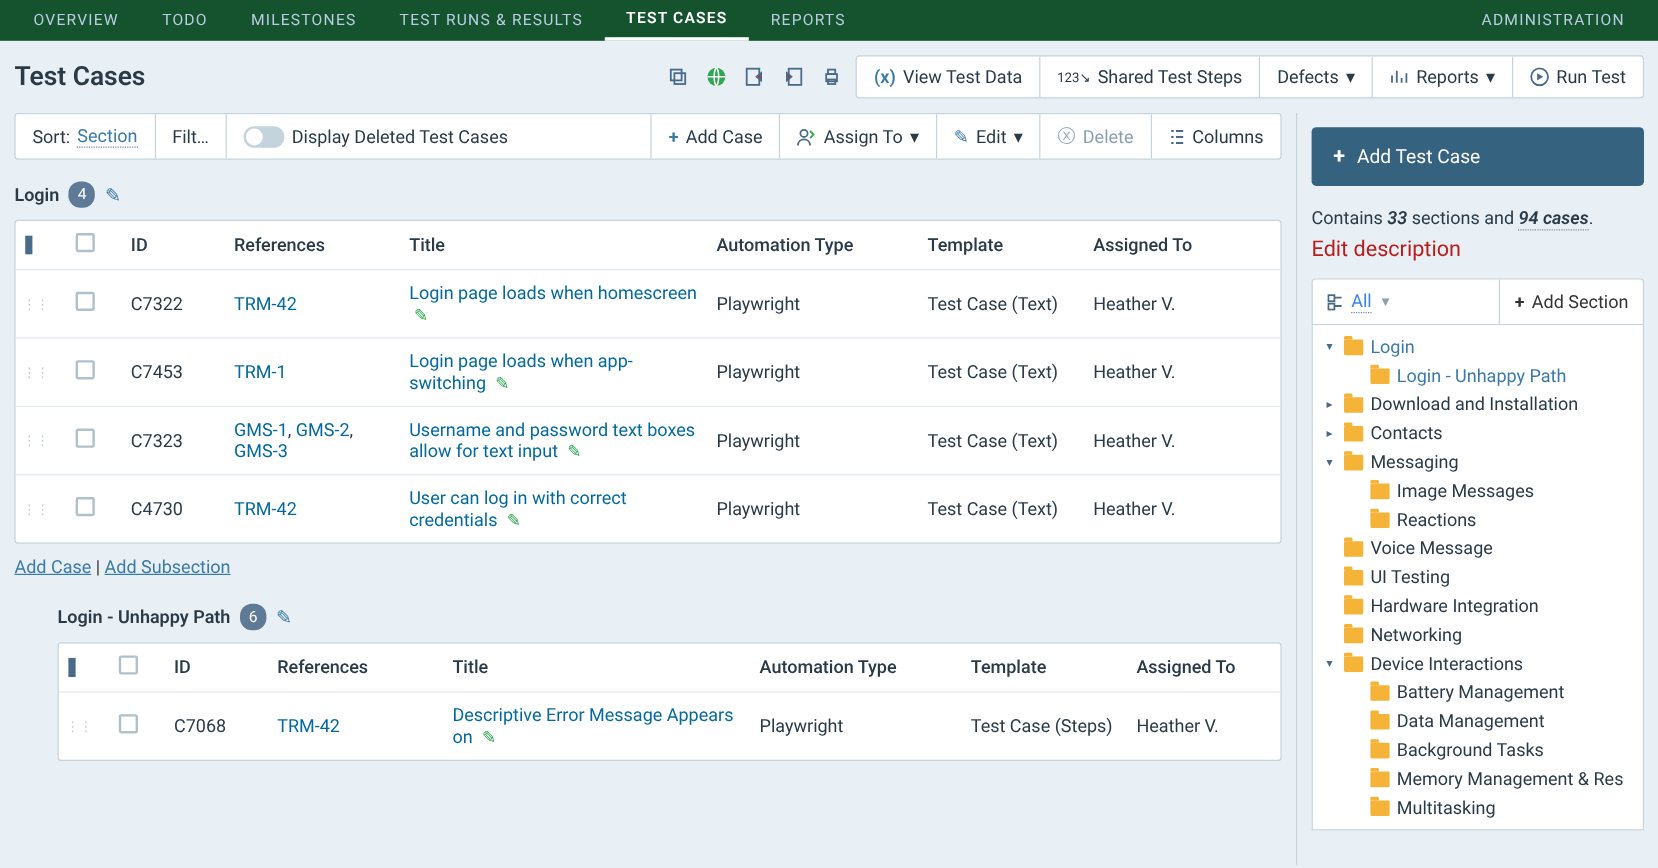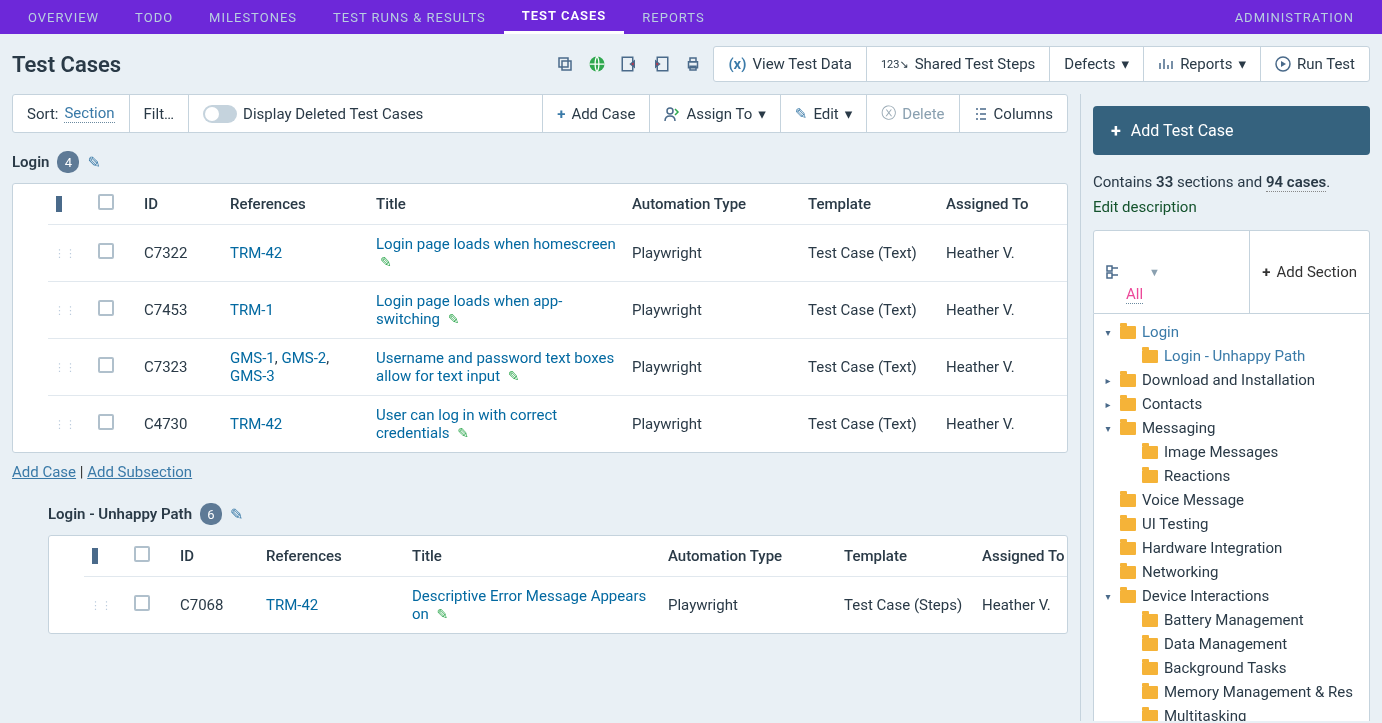--- a/index.html
+++ b/index.html
@@ -1,17 +1,17 @@
 <!DOCTYPE html>
 <html><head>
 <meta charset="utf-8">
 <style>
 * { box-sizing: border-box; margin: 0; padding: 0; font-family: -apple-system, BlinkMacSystemFont, "Segoe UI", Roboto, Arial, sans-serif; }
 body { background: #e9f0f5; color: #333; overflow: hidden; }
-.topnav { background: #6d28d9; height: 34px; display: flex; align-items: center; padding: 13px 10px; position: relative; }
+.topnav { background: #14532d; height: 34px; display: flex; align-items: center; padding: 13px 10px; position: relative; }
 .topnav .nav-item { color: #b8cee0; font-size: 13px; letter-spacing: 1px; padding: 0 18px; height: 34px; display: flex; align-items: center; cursor: pointer; }
 .topnav .nav-item.active { color: #fff; border-bottom: 3px solid #fff; font-weight: 600; }
 .topnav .nav-admin { margin-left: auto; }
 .header-row { display: flex; align-items: center; padding: 12px 12px; gap: 8px; }
 .page-title { font-size: 22px; font-weight: 600; color: #2a3a47; margin-right: auto; flex-shrink:1; white-space:nowrap; }
 .icon-btn { width: 24px; height: 24px; display: inline-flex; align-items: center; justify-content: center; cursor: pointer; color: #4a6a8a; }
 .toolbar-group { display: flex; border: 1px solid #c5d3dd; border-radius: 3px; background: #fff; overflow: hidden; }
 .toolbar-btn { padding: 8px 14px; font-size: 15px; color: #2a3a47; display: flex; align-items: center; gap: 6px; cursor: pointer; border-left: 1px solid #c5d3dd; white-space: nowrap; }
 .toolbar-btn:first-child { border-left: none; }
 .layout { display: flex; height: calc(723px - 34px - 62px); }
@@ -20,36 +20,36 @@
 .action-bar { display: flex; border: 1px solid #c5d3dd; border-radius: 3px; background: #fff; margin-bottom: 18px; overflow: hidden; }
 .action-cell { padding: 9px 14px; font-size: 15px; color: #2a3a47; display: flex; align-items: center; gap: 6px; cursor: pointer; border-left: 1px solid #c5d3dd; white-space: nowrap; }
 .action-cell:first-child { border-left: none; }
 .action-cell .dim { color: #8aa0b0; }
 .toggle { width: 34px; height: 18px; border-radius: 9px; background: #c5d3dd; position: relative; }
 .toggle::after { content:""; position: absolute; left:2px; top:2px; width:14px; height:14px; border-radius:50%; background:#fff; }
 .section-head { display: flex; align-items: center; gap: 8px; margin: 6px 0 10px 0; }
 .section-head .sh-title { font-size: 15px; font-weight: 600; color: #2a3a47; }
 .count-badge { background: #5e7a96; color: #fff; border-radius: 10px; min-width: 22px; height: 22px; display:inline-flex; align-items:center; justify-content:center; font-size: 13px; padding:0 6px; }
 .table { border: 1px solid #c5d3dd; border-radius: 3px; background: #fff; }
-.trow { display: grid; grid-template-columns: 28px 30px 70px 130px 240px 160px 122px 170px 34px; border-top: 1px solid #e1e8ee; align-items: center; padding: 10px 6px; font-size: 15px; color: #2a3a47; gap: 16px; margin-left: 35px; }
+.trow { display: grid; grid-template-columns: 28px 30px 70px 130px 240px 160px 122px 170px 34px; border-top: 1px solid #e1e8ee; align-items: center; padding: 10px 6px; font-size: 15px; color: #2a3a47; gap: 16px; }
 .trow.header { border-top: none; font-weight: 500; color: #2a3a47; }
 .trow .link { color: #0369a1; cursor: pointer; }
 .trow .cell { overflow-wrap: break-word; }
 .chk { width: 16px; height: 16px; border: 2px solid #b0c0cc; border-radius: 2px; display:inline-block; background:#fff; }
 .drag { color: #bcd; cursor: grab; font-size:11px; }
 .arrow-right { color:#2a3a47; font-size:16px; text-align:right; cursor:pointer; }
 .edit-pencil { color:#2fa84f; font-size:14px; margin-left:4px; }
 .under-links { font-size: 15px; margin: 10px 0 22px 0; }
 .under-links a { color: #3a7aa8; text-decoration: underline; cursor:pointer; }
 .subsection { margin-left: 36px; }
 .sidebar .big-btn { background: #35627e; color:#fff; border-radius:4px; padding: 14px 18px; font-size:16px; display:flex; align-items:center; gap:10px; cursor:pointer; margin-bottom:18px; }
 .side-info { font-size:15px; color:#2a3a47; margin-bottom: 6px; }
-.side-info .b { font-weight:600; }
+.side-info .b { font-weight:600;font-style:italic; }
 .side-info .u { border-bottom: 1px dotted #888; }
-.side-link { color:#14532d; font-size:15px; cursor:pointer; display:inline-block; margin-bottom: 14px; }
+.side-link { color:#b91c1c; font-size:18px; cursor:pointer; display:inline-block; margin-bottom: 14px; }
 .tree-head { border:1px solid #c5d3dd; border-radius:3px 3px 0 0; background:#fff; display:flex; }
 .tree-head .th-cell { padding:9px 12px; font-size:15px; display:flex; align-items:center; gap:6px; cursor:pointer; }
 .tree-head .th-cell:last-child { border-left:1px solid #c5d3dd; margin-left:auto; }
 .tree { border:1px solid #c5d3dd; border-top:none; background:#fff; padding:6px 8px 6px 8px; font-size:15px; }
 .tree-node { display:flex; align-items:center; gap:6px; padding:3px 0; cursor:pointer; white-space:nowrap; overflow:hidden; }
 .tree-node .tw { display:inline-block; width:12px; color:#4a6a8a; font-size:10px; text-align:center; }
 .tree-node.lvl1 { padding-left: 0px; }
 .tree-node.lvl2 { padding-left: 22px; }
 .tree-node .fld { width:16px; height:13px; background:#f5b338; border-radius:1px; display:inline-block; position:relative; }
 .tree-node .fld::before{ content:""; position:absolute; top:-3px; left:0; width:7px; height:3px; background:#f5b338; border-radius:1px 1px 0 0; }
@@ -314,21 +314,21 @@
 
     <div class="tree-head">
       <div class="th-cell">
         <span>
             <svg width="14" height="14" viewBox="0 0 14 14" fill="none" stroke="#4a6a8a" stroke-width="1.5">
               <rect x="1" y="1" width="5" height="5"></rect>
               <rect x="1" y="8" width="5" height="5"></rect>
               <path d="M6 3h6M6 10h6"></path>
             </svg>
           </span>
-        <span style="color:#ec4899;border-bottom:1px dotted #6a8aa0;margin-top:45px;">All</span>
+        <span style="color:#3b82f6;border-bottom:1px dotted #6a8aa0;">All</span>
         <span style="color:#8aa0b0;font-size:11px;">▼</span>
       </div>
       <div class="th-cell">
         <span style="font-weight:700;">+</span>
         <span>Add Section</span>
       </div>
     </div>
     <div class="tree" id="tree">
         <div class="tree-node lvl1">
     <span class="tw">▾</span>

